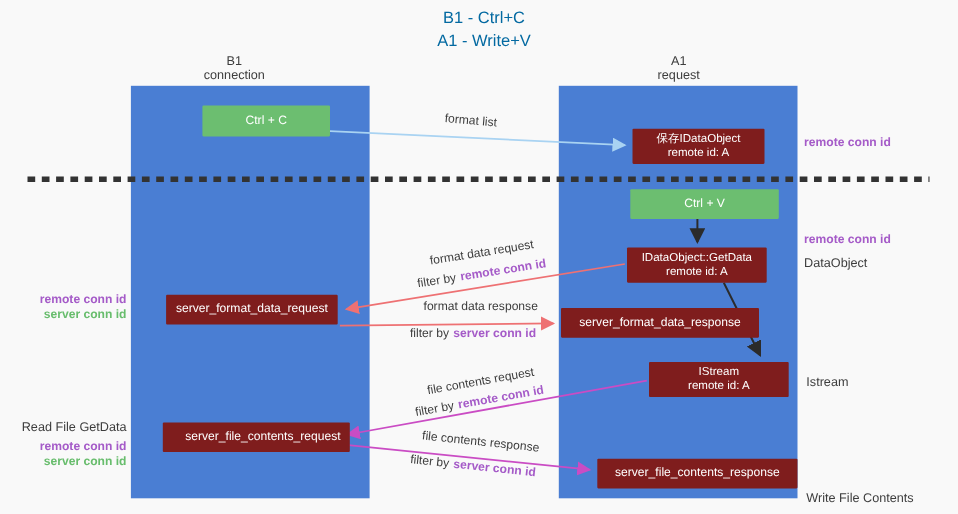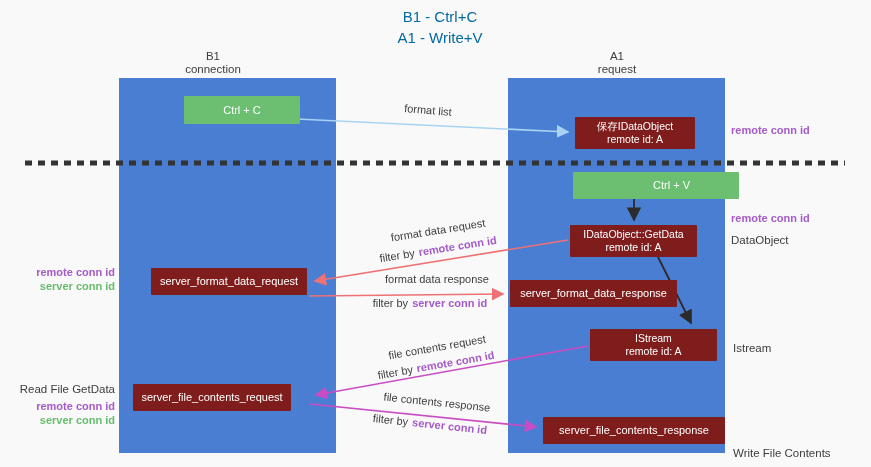--- a/index.html
+++ b/index.html
@@ -80,38 +80,38 @@
     <div>request</div>
   </div>
 
   <div class="box green" style="left:158px;top:96px;width:116px;height:28px;margin-left:26px;">
     <span>Ctrl + C</span>
   </div>
   <div class="box orange small" style="left:575px;top:117px;width:120px;height:32px;">
     <span>保存IDataObject</span>
     <span>remote id: A</span>
   </div>
-  <div class="box green" style="left:573px;top:172px;width:135px;height:27px;padding-left:31px;">
+  <div class="box green" style="left:573px;top:172px;width:135px;height:27px;">
     <span>Ctrl + V</span>
   </div>
   <div class="box orange small" style="left:570px;top:225px;width:127px;height:32px;">
     <span>IDataObject::GetData</span>
     <span>remote id: A</span>
   </div>
   <div class="box orange" style="left:151px;top:268px;width:156px;height:27px;">
     <span>server_format_data_request</span>
   </div>
-  <div class="box orange" style="left:510px;top:280px;width:167px;height:27px;">
+  <div class="box orange" style="left:510px;top:280px;width:180px;height:27px;">
     <span>server_format_data_response</span>
   </div>
   <div class="box orange small" style="left:590px;top:329px;width:127px;height:32px;">
     <span>IStream</span>
     <span>remote id: A</span>
   </div>
-  <div class="box orange" style="left:133px;top:384px;width:158px;height:27px;">
+  <div class="box orange" style="left:148px;top:384px;width:158px;height:27px;padding-left:12px;">
     <span>server_file_contents_request</span>
   </div>
   <div class="box orange" style="left:543px;top:417px;width:182px;height:27px;">
     <span>server_file_contents_response</span>
   </div>
 
   <div class="ann" style="left:428px;top:110px;--r:5deg;">format list</div>
 
   <div class="ann" style="left:438px;top:230px;--r:-9deg;">format data request</div>
   <div class="ann" style="left:438px;top:249px;--r:-9deg;">

